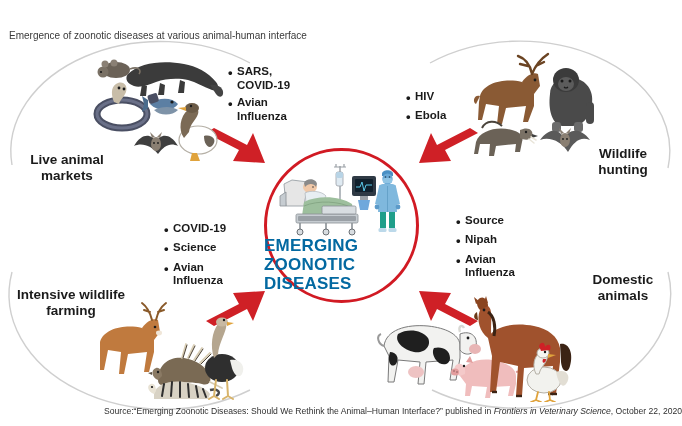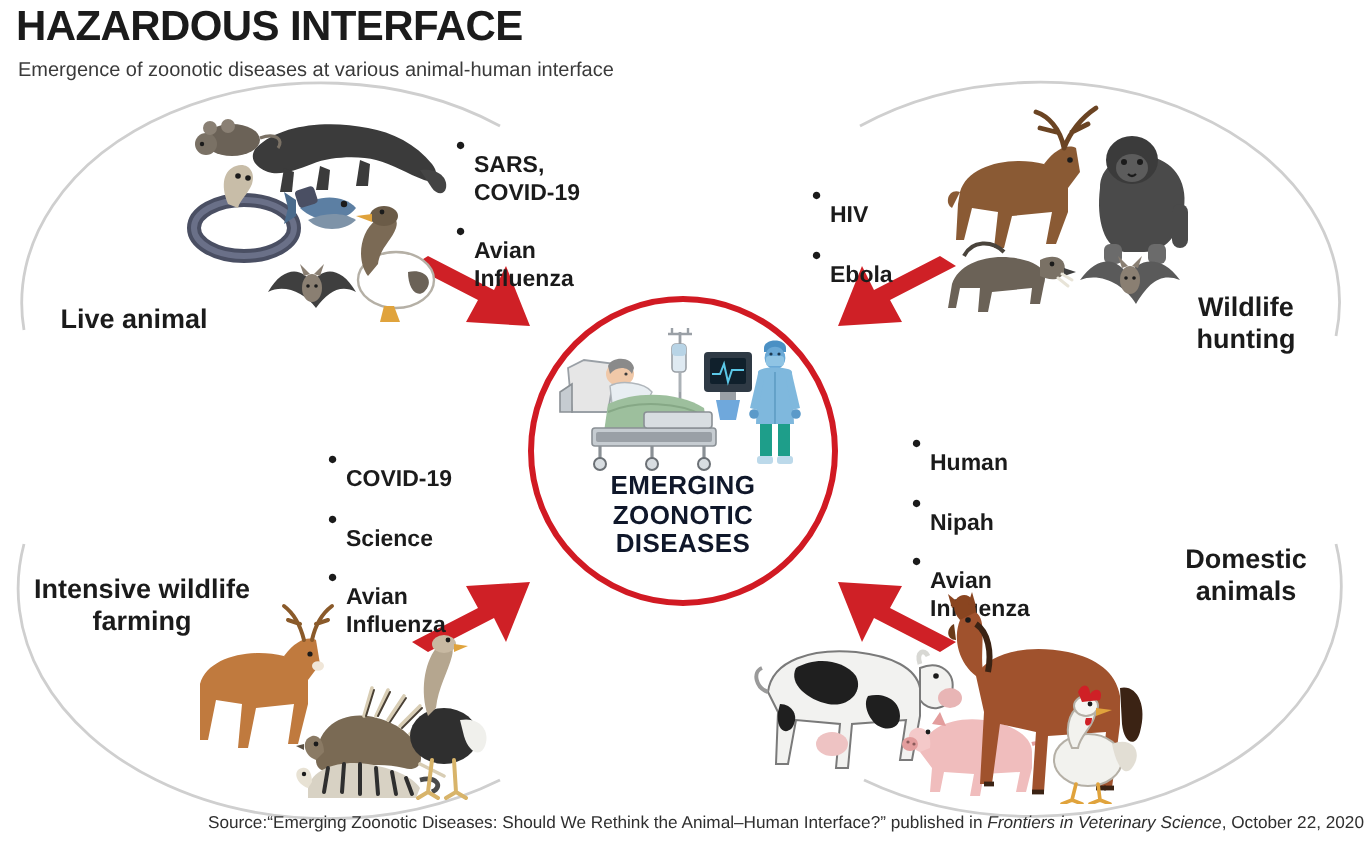--- a/index.html
+++ b/index.html
@@ -76,21 +76,20 @@
     margin-bottom: 4px;
   }
   .bullets .dot {
     width: 9px;
     flex: 0 0 9px;
     line-height: 1.18;
     font-size: 13px;
   }
   .bullets .txt {
     white-space: pre-line;
-    margin-top: 12px;
   }
 
   .bl-top-left   { left: 228px; top: 65px; }
   .bl-top-right  { left: 406px; top: 90px; }
   .bl-bot-left   { left: 164px; top: 222px; }
   .bl-bot-right  { left: 456px; top: 214px; }
 
   
   .center-wrap {
     position: absolute;
@@ -105,24 +104,23 @@
     width: 155px; height: 155px;
     border: 3.5px solid #d11a23;
     border-radius: 50%;
     background: #ffffff;
   }
   .center-label {
     position: absolute;
     left: 0;
     top: 88px;
     width: 155px;
-    text-align: center;
-    font-size: 13px;
+    font-size: 17px;
     font-weight: bold;
-    color: #0f172a;
+    color: #0369a1;
     line-height: 1.12;
     letter-spacing: 0.2px;
   }
   .hospital-scene {
     position: absolute;
     left: 14px;
     top: 14px;
     width: 128px;
     height: 76px;
   }
@@ -155,21 +153,20 @@
     color: #2f2f2f;
     white-space: nowrap;
   }
   .source .ital { font-style: italic; }
 </style>
 </head>
 <body>
 
 <div id="canvas">
 
-  <div class="title">HAZARDOUS INTERFACE</div>
   <div class="subtitle">Emergence of zoonotic diseases at various animal-human interface</div>
 
   <svg class="arc-layer" viewBox="0 0 682 426">
 
     <path d="M 12 165 A 150 110 0 0 1 250 63" fill="none" stroke="#cfcfcf" stroke-width="1.4"></path>
 
     <path d="M 430 63 A 150 110 0 0 1 668 168" fill="none" stroke="#cfcfcf" stroke-width="1.4"></path>
 
     <path d="M 250 390 A 155 115 0 0 1 12 272" fill="none" stroke="#cfcfcf" stroke-width="1.4"></path>
 
@@ -190,20 +187,21 @@
       <path d="M 214 326 L 247 309 L 253 321 L 265 291 L 233 293 L 239 304 L 206 321 Z" fill="#cf2026"></path>
     </g>
 
     <g>
       <path d="M 470 326 L 437 309 L 431 321 L 419 291 L 451 293 L 445 304 L 478 321 Z" fill="#cf2026"></path>
     </g>
   </svg>
 
   <div class="corner-label lbl-live-animal">
     <div>Live animal</div>
+    <div>markets</div>
   </div>
 
   <div class="corner-label lbl-wildlife">
     <div>Wildlife</div>
     <div>hunting</div>
   </div>
 
   <div class="corner-label lbl-intensive">
     <div>Intensive wildlife</div>
     <div>farming</div>
@@ -250,21 +248,21 @@
     <div class="bullet-row">
       <span class="dot">•</span>
       <span class="txt">Avian
 Influenza</span>
     </div>
   </div>
 
   <div class="bullets bl-bot-right">
     <div class="bullet-row">
       <span class="dot">•</span>
-      <span class="txt">Human</span>
+      <span class="txt">Source</span>
     </div>
     <div class="bullet-row">
       <span class="dot">•</span>
       <span class="txt">Nipah</span>
     </div>
     <div class="bullet-row">
       <span class="dot">•</span>
       <span class="txt">Avian
 Influenza</span>
     </div>

